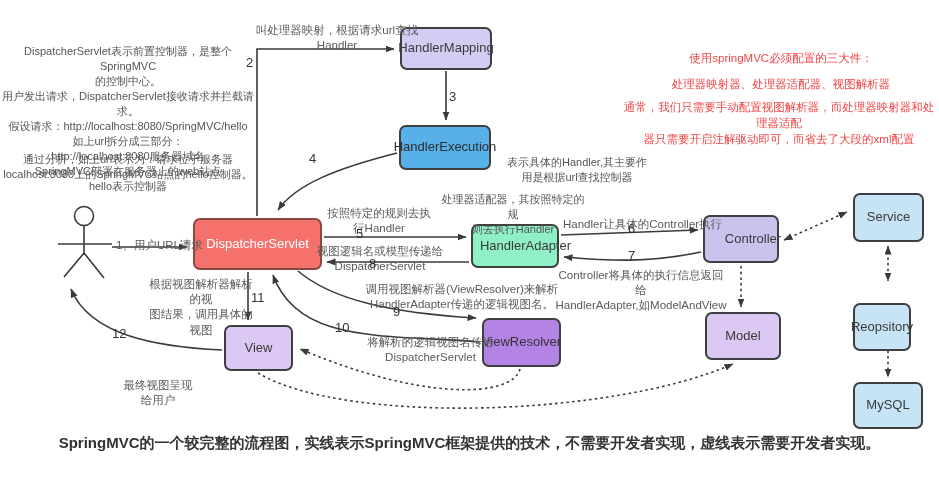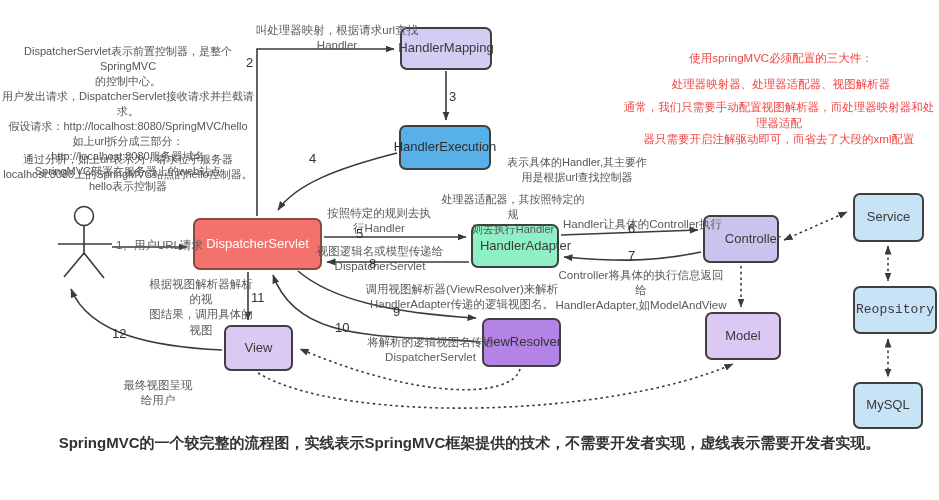--- a/index.html
+++ b/index.html
@@ -73,21 +73,21 @@
 
   <div class="node blue" style="left:399px;top:125px;width:92px;height:45px;">HandlerExecution</div>
   <div class="node lavender" style="left:400px;top:27px;width:92px;height:43px;">HandlerMapping</div>
   <div class="node red" style="left:193px;top:218px;width:129px;height:52px;">DispatcherServlet</div>
   <div class="node green" style="left:471px;top:224px;width:88px;height:44px;padding-left:21px;">HandlerAdapter</div>
   <div class="node periwinkle" style="left:703px;top:215px;width:76px;height:48px;">Controller</div>
   <div class="node lilac" style="left:705px;top:312px;width:76px;height:48px;">Model</div>
   <div class="node purple" style="left:482px;top:318px;width:79px;height:49px;">ViewResolver</div>
   <div class="node lilac" style="left:224px;top:325px;width:69px;height:46px;">View</div>
   <div class="node lightblue" style="left:853px;top:193px;width:71px;height:49px;">Service</div>
-  <div class="node lightblue" style="left:853px;top:286px;width:84px;height:48px;font-family:Liberation Mono, monospace;">Reopsitory</div>
+  <div class="node lightblue" style="left:853px;top:303px;width:58px;height:48px;">Reopsitory</div>
   <div class="node lightblue" style="left:853px;top:382px;width:70px;height:47px;">MySQL</div>
 
   <div class="note" style="left:0px;top:44px;width:256px;">DispatcherServlet表示前置控制器，是整个SpringMVC
 的控制中心。
 用户发出请求，DispatcherServlet接收请求并拦截请
 求。
 假设请求：http://localhost:8080/SpringMVC/hello
 如上url拆分成三部分：
 http://localhost:8080服务器域名
 SpringMVC部署在服务器上的web站点

